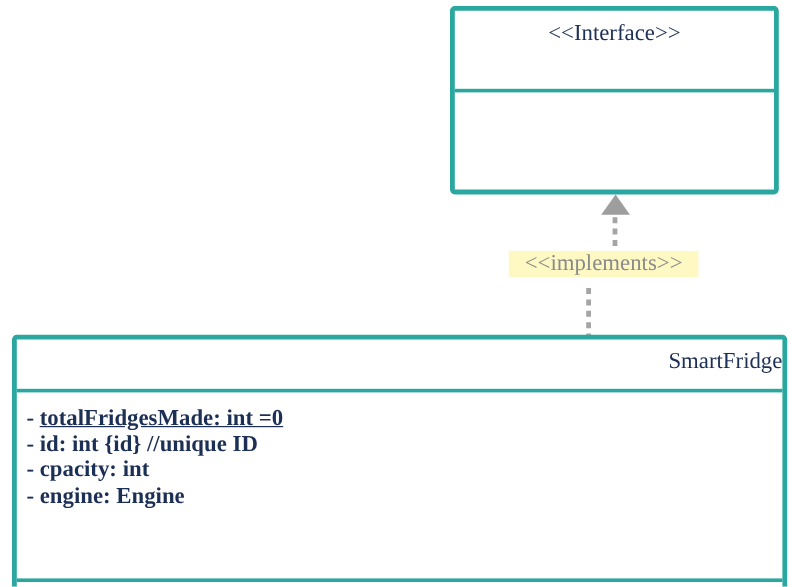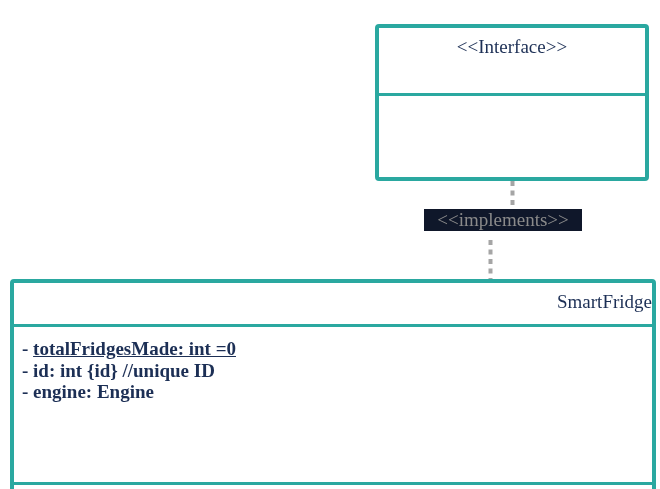--- a/index.html
+++ b/index.html
@@ -20,21 +20,21 @@
   
   .uml-box {
     position: absolute;
     box-sizing: border-box;
     background: #ffffff;
     border: 4px solid #2aa8a0;
     border-radius: 4px;
   }
   .iface-box {
     left: 375px;
-    top: 24px;
+    top: 5px;
     width: 274px;
     height: 157px;
     display: flex;
     flex-direction: column;
   }
   .iface-header {
     box-sizing: border-box;
     height: 68px;
     border-bottom: 3px solid #2aa8a0;
     text-align: center;
@@ -87,21 +87,21 @@
   }
   .implements-label {
     position: absolute;
     left: 424px;
     top: 209px;
     width: 158px;
     text-align: center;
     font-size: 19px;
     line-height: 22px;
     color: #8a8a8a;
-    background: #0f172a;
+    background: #fef9c3;
   }
 </style>
 </head>
 <body>
 
 <div class="canvas">
 
   <svg class="connector-svg" width="660" height="489" viewBox="0 0 660 489">
     <polygon points="501,179 525,179 513,162" fill="#9e9e9e"></polygon>
     <line x1="512.5" y1="181" x2="512.5" y2="207" stroke="#a5a5a5" stroke-width="4" stroke-dasharray="5 4.5"></line>
@@ -114,18 +114,19 @@
     <div class="iface-header">
       <div>&lt;&lt;Interface&gt;&gt;</div>
     </div>
   </div>
 
   <div class="uml-box class-box">
     <div class="class-title">SmartFridge</div>
     <div class="class-attrs">
       <div class="attr-row"><span>- </span><span class="u">totalFridgesMade: int =0</span></div>
       <div class="attr-row"><span>- </span><span>id: int {id} //unique ID</span></div>
+      <div class="attr-row"><span>- </span><span>cpacity: int</span></div>
       <div class="attr-row"><span>- </span><span>engine: Engine</span></div>
     </div>
     <div class="class-methods-empty"></div>
   </div>
 
 </div>
 
 </body></html>

